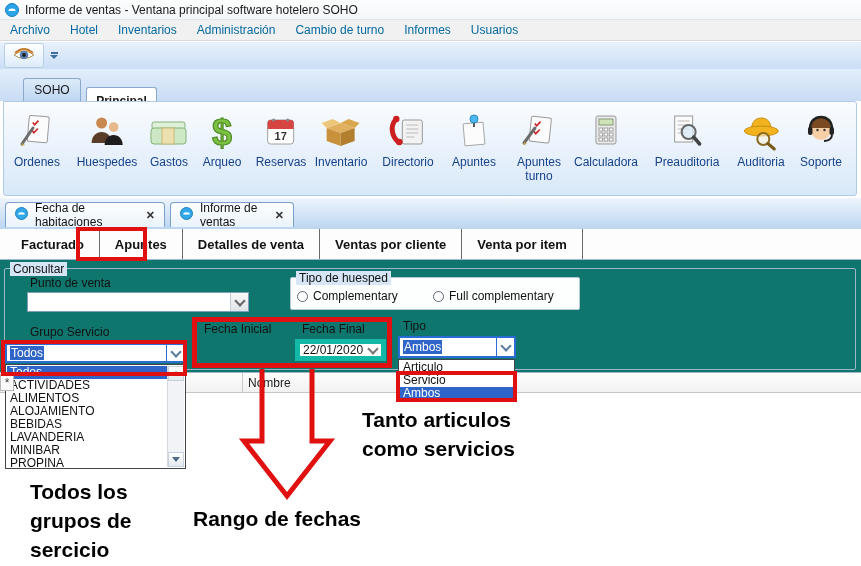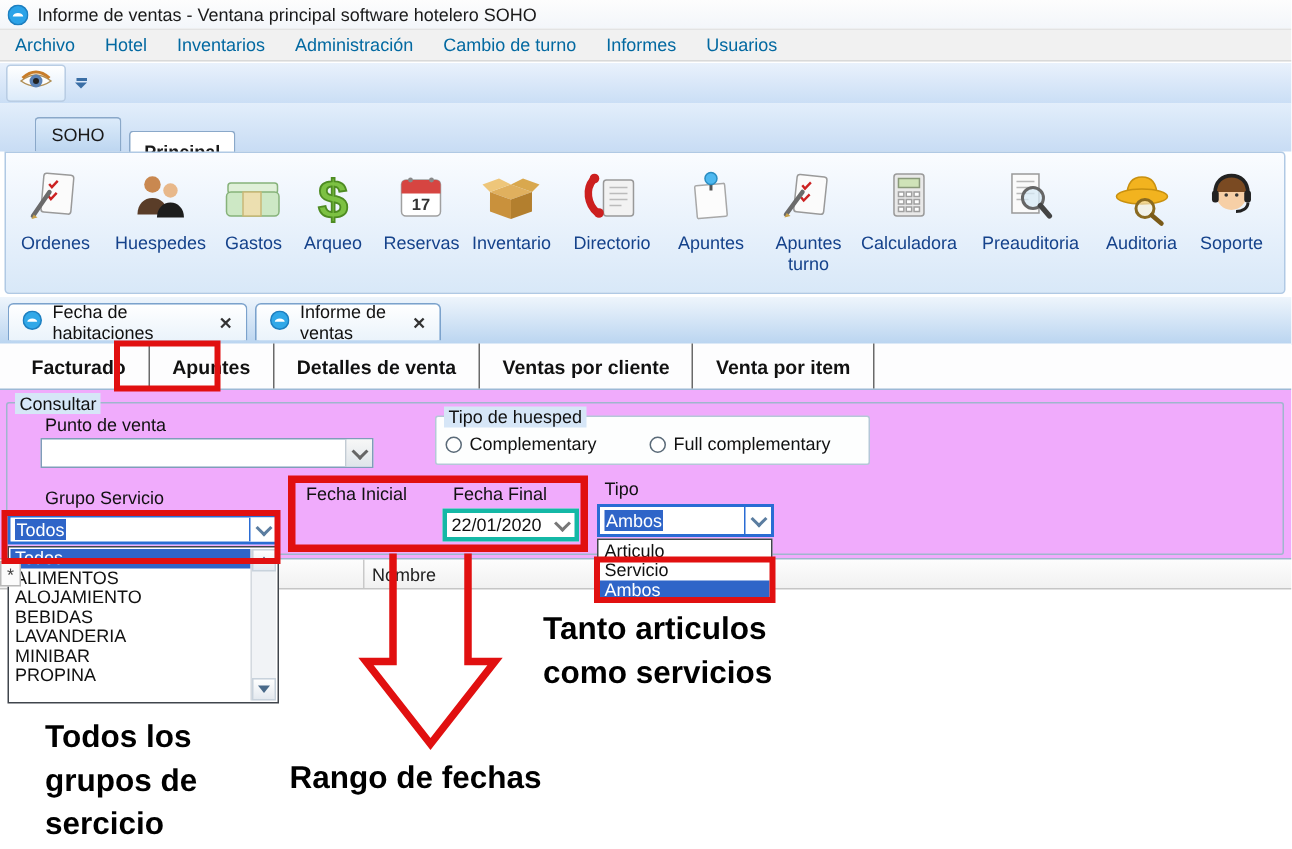--- a/index.html
+++ b/index.html
@@ -44,36 +44,36 @@
     border-bottom:none;border-radius:4px 4px 0 0;background:linear-gradient(#ffffff,#eaf3fb);
     display:flex;align-items:center;padding:0 9px;gap:7px;font-size:12px;color:#111;}
   .dtab .close{font-size:11px;font-weight:bold;color:#333;margin-left:2px;}
 
   .subtabs{position:absolute;left:0;top:229px;width:100%;height:31px;background:#fdfdfe;
     border-bottom:1px solid #9db9d6;display:flex;align-items:stretch;box-sizing:border-box;padding-left:6px;}
   .stab{font-weight:bold;font-size:13px;color:#111;padding:0 15px;display:flex;align-items:center;
     border-right:1px solid #6a6a6a;}
 
   
-  .filter{position:absolute;left:0;top:260px;width:100%;height:112px;background:#f0abfc;}
+  .filter{position:absolute;left:0;top:260px;width:100%;height:112px;background:#0f766e;}
   .gbox{position:absolute;border:1px solid #9fb6cd;border-radius:2px;box-sizing:border-box;}
   .gbox-label{position:absolute;font-size:12px;color:#111;background:#d6e6f7;padding:0 3px;}
   .lbl{position:absolute;font-size:12px;color:#111;}
 
   .combo{position:absolute;background:#fff;box-sizing:border-box;display:flex;align-items:center;font-size:12px;color:#111;}
   .combo .val{flex:1;padding-left:3px;white-space:nowrap;overflow:hidden;}
   .combo .val .hl{background:#2f65c8;color:#fff;padding:0 1px;}
   .combo .btn{width:17px;align-self:stretch;display:flex;align-items:center;justify-content:center;}
   .btn-gray{background:linear-gradient(#f7f7f7,#dfe5ea);border-left:1px solid #c3ccd4;}
   .btn-blue{background:#fff;border-left:1px solid #2a6cd4;}
   .chev{width:6px;height:6px;border-right:2px solid #5b7da0;border-bottom:2px solid #5b7da0;
     transform:rotate(45deg);margin-top:-3px;}
   .border-gray{border:1px solid #7f9db9;}
   .border-blue{border:2px solid #2a6cd4;}
-  .border-dark{border:3px solid #14b8a6;}
+  .border-dark{border:5px solid #14b8a6;}
 
   .radio{display:inline-flex;align-items:center;gap:5px;font-size:12px;color:#111;position:absolute;}
   .radio .dot{width:11px;height:11px;border:1px solid #5a6a78;border-radius:50%;background:#fff;box-sizing:border-box;}
 
   .list{position:absolute;background:#fff;border:1px solid #40454c;box-sizing:border-box;z-index:5;
     font-size:12px;color:#111;list-style:none;margin:0;padding:1px;}
   .list li{height:13px;line-height:13px;padding-left:3px;white-space:nowrap;overflow:hidden;}
   .list li.hl{background:#2f65c8;color:#fff;}
   .vscroll{position:absolute;top:1px;right:1px;bottom:1px;width:16px;background:#f1f3f6;border-left:1px solid #d4d9df;}
   .varrow{position:absolute;left:0;width:16px;height:15px;background:linear-gradient(#fff,#e4e9ef);
@@ -396,20 +396,21 @@
 
   <div class="grid-header">
     <div class="gh-corner"></div>
     <div class="gh-col">Nombre</div>
   </div>
   <div class="canvas"></div>
   <div class="star-cell">*</div>
 
   <ul class="list" style="left:5px;top:104px;width:181px;height:105px;position:absolute;top:364px">
     <li class="hl">Todos</li>
+    <li>ACTIVIDADES</li>
     <li>ALIMENTOS</li>
     <li>ALOJAMIENTO</li>
     <li>BEBIDAS</li>
     <li>LAVANDERIA</li>
     <li>MINIBAR</li>
     <li>PROPINA</li>
     <span class="vscroll">
       <span class="varrow up">
           <span class="t"></span>
         </span>

